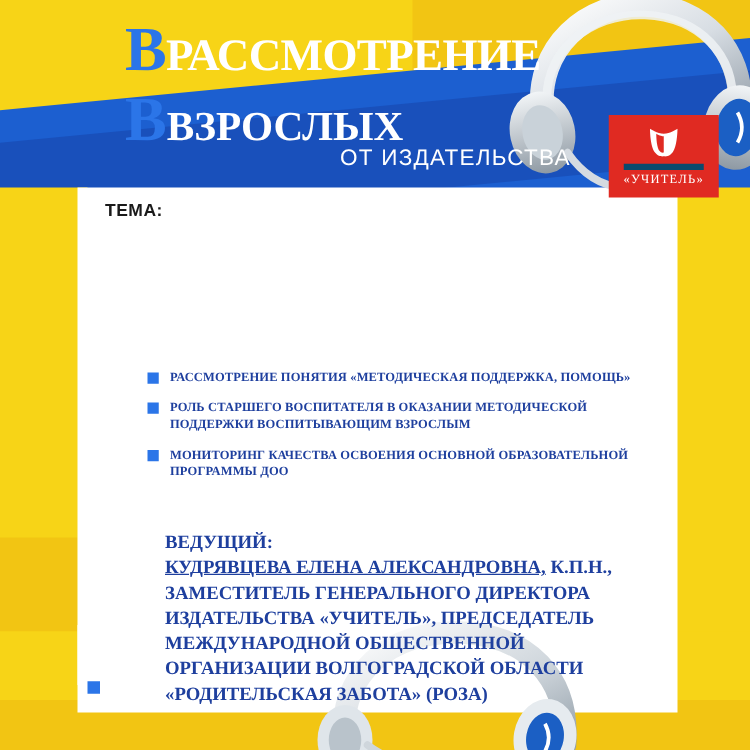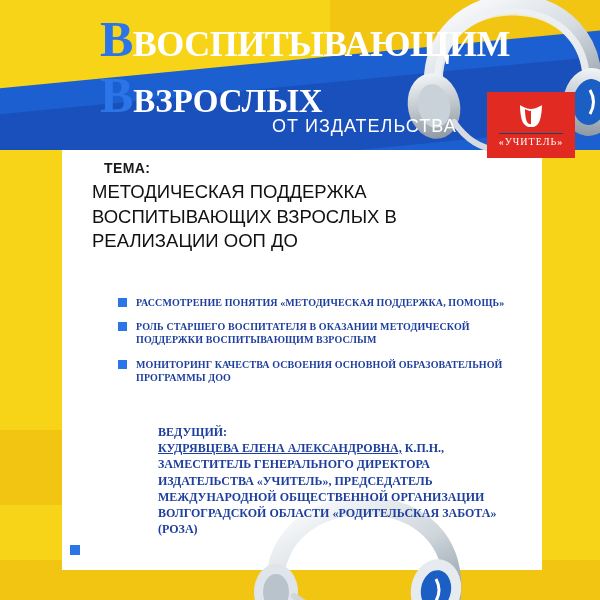--- a/index.html
+++ b/index.html
@@ -160,37 +160,37 @@
     width: 30px; height: 26px;
     position: relative;
   }
   .logo-badge .mark svg { display: block; }
   .logo-badge .brand {
     margin-top: 4px;
     font-family: "Liberation Serif", serif;
     font-size: 10px;
     letter-spacing: 1px;
     color: #ffffff;
-    border-top: 1px solid #0c4a6e;
+    border-top: 5px solid #0c4a6e;
     padding-top: 2px;
   }
 
   
   .hp {
     position: absolute;
     z-index: 5;
     pointer-events: none;
   }
   .hp-top { right: -4px; top: -6px; }
   .hp-bottom { right: 120px; bottom: -10px; }
 
   
   .theme-label {
     position: absolute;
-    left: 104px; top: 160px;
+    left: 84px; top: 160px;
     font-family: "Liberation Sans", sans-serif;
     font-weight: bold;
     font-size: 14px;
     color: #1a1a1a;
     letter-spacing: 0.4px;
     z-index: 8;
   }
   .theme-title {
     position: absolute;
     left: 92px; top: 180px;
@@ -224,25 +224,25 @@
     font-family: "Liberation Serif", serif;
     font-weight: bold;
     font-size: 10px;
     line-height: 1.32;
     color: #1e3f9e;
     letter-spacing: 0.1px;
   }
 
   .host-block {
     position: absolute;
-    left: 158px; top: 424px;
+    left: 132px; top: 424px;
     width: 360px;
     z-index: 8;
     font-family: "Liberation Serif", serif;
-    font-size: 12px;
+    font-size: 15px;
     line-height: 1.35;
     color: #1e3f9e;
   }
   .host-label { font-weight: bold; }
   .host-name { font-weight: bold; text-decoration: underline; }
   .host-desc { font-weight: bold; }
 
   
   .decor-sq {
     position: absolute;
@@ -304,38 +304,37 @@
     <ellipse cx="26" cy="112" rx="22" ry="28" fill="#dfe5ea"></ellipse>
     <ellipse cx="26" cy="112" rx="13" ry="18" fill="#b9c3cb"></ellipse>
     <ellipse cx="186" cy="110" rx="25" ry="31" fill="#e6ebef" transform="rotate(10 186 110)"></ellipse>
     <ellipse cx="186" cy="110" rx="15" ry="20" fill="#1b5fc4" transform="rotate(10 186 110)"></ellipse>
     <path d="M186 99 q6 11 0 22" stroke="#ffffff" stroke-width="3" fill="none"></path>
     <path d="M44 116 q30 22 70 18" stroke="#cfd6dc" stroke-width="6" fill="none" stroke-linecap="round"></path>
     <ellipse cx="116" cy="134" rx="9" ry="6" fill="#aab4bd"></ellipse>
   </svg>
 
   <div class="header-wrap">
-    <div class="title-line1"><span class="cap">В</span><span>ВОСПИТЫВАЮЩИМ</span></div>
+    <div class="title-line1"><span class="cap">В</span><span>РАССМОТРЕНИЕ</span></div>
     <div class="title-line2"><span class="cap">В</span><span>ВЗРОСЛЫХ</span></div>
   </div>
 
   <div class="publisher-line">ОТ ИЗДАТЕЛЬСТВА</div>
 
   <div class="logo-badge">
     <span class="mark">
       <svg width="30" height="26" viewBox="0 0 30 26">
         <path d="M4 2 C4 2 4 16 8 21 C11 25 15 24 15 24 C15 24 19 25 22 21 C26 16 26 2 26 2 C26 2 20 6 15 6 C10 6 4 2 4 2 Z" fill="#ffffff"></path>
         <path d="M15 8 C12 8 9 6 9 6 C9 6 9 15 11 19 C13 22 15 21 15 21 Z" fill="#e02a22"></path>
       </svg>
     </span>
     <span class="brand">«УЧИТЕЛЬ»</span>
   </div>
 
   <div class="theme-label">ТЕМА:</div>
-  <div class="theme-title">МЕТОДИЧЕСКАЯ ПОДДЕРЖКА ВОСПИТЫВАЮЩИХ ВЗРОСЛЫХ В РЕАЛИЗАЦИИ ООП ДО</div>
 
   <div class="bullets">
     <div class="bullet-row">
       <span class="bullet-box"></span>
       <span class="bullet-text">РАССМОТРЕНИЕ ПОНЯТИЯ «МЕТОДИЧЕСКАЯ ПОДДЕРЖКА, ПОМОЩЬ»</span>
     </div>
     <div class="bullet-row">
       <span class="bullet-box"></span>
       <span class="bullet-text">РОЛЬ СТАРШЕГО ВОСПИТАТЕЛЯ В ОКАЗАНИИ МЕТОДИЧЕСКОЙ ПОДДЕРЖКИ ВОСПИТЫВАЮЩИМ ВЗРОСЛЫМ</span>
     </div>

